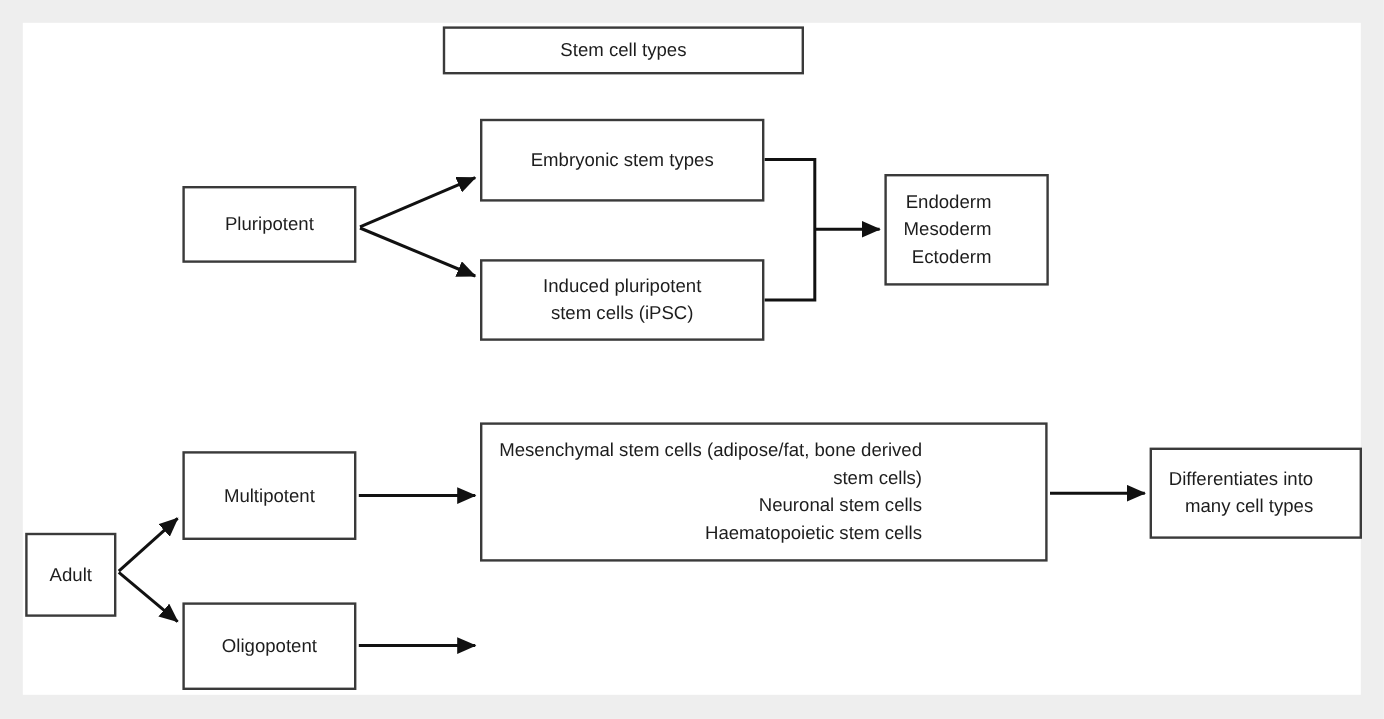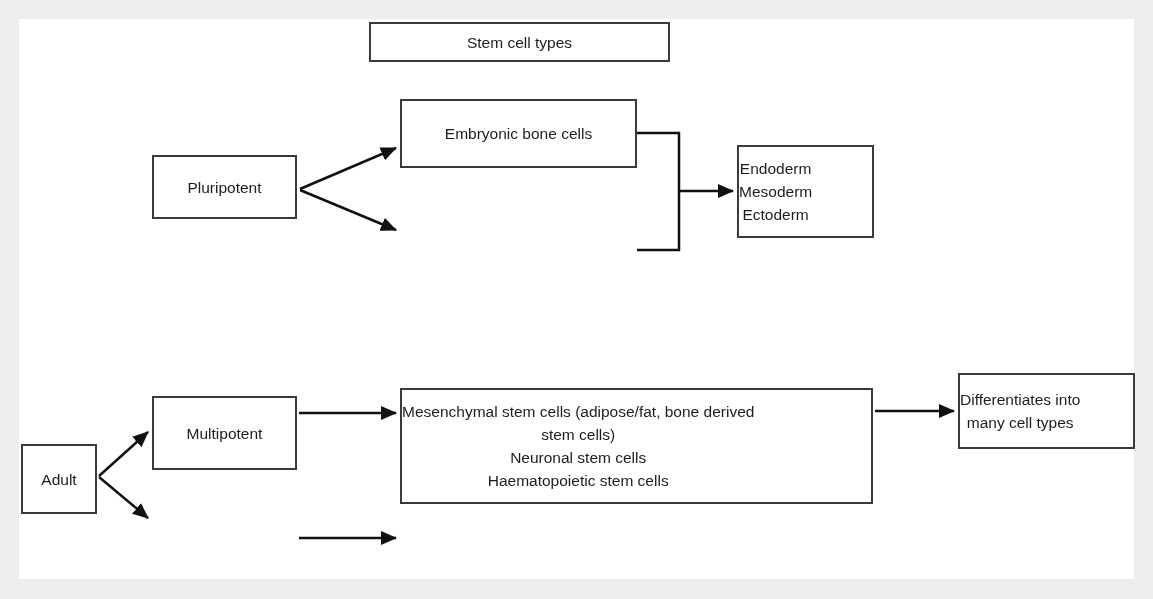--- a/index.html
+++ b/index.html
@@ -39,21 +39,22 @@
     font-size: 15.5px;
     line-height: 23px;
     display: flex;
     align-items: center;
     justify-content: center;
     text-align: center;
     white-space: pre-line;
   }
   .node.align-left {
     justify-content: flex-start;
-    text-align: center;
+    text-align: right;
+    padding-left: 14px;
     padding-right: 10px;
   }
 </style>
 </head>
 <body>
 
 <div class="stage">
   <div class="panel"></div>
 
   <svg class="connector-layer" width="1153" height="599" viewBox="0 0 1153 599" xmlns="http://www.w3.org/2000/svg">
@@ -72,33 +73,36 @@
       <path d="M299,413 L396,413" marker-end="url(#arrowhead)"></path>
       <path d="M875,411 L954,411" marker-end="url(#arrowhead)"></path>
       <path d="M299,538 L396,538" marker-end="url(#arrowhead)"></path>
     </g>
   </svg>
 
   <div class="node" style="left:369px; top:22px; width:301px; height:40px;">Stem cell types</div>
 
   <div class="node" style="left:152px; top:155px; width:145px; height:64px;">Pluripotent</div>
 
-  <div class="node" style="left:400px; top:99px; width:237px; height:69px;">Embryonic bone cells</div>
+  <div class="node" style="left:400px; top:99px; width:237px; height:69px;">Embryonic stem types</div>
 
+  <div class="node" style="left:400px; top:216px; width:237px; height:68px;">Induced pluripotent
+stem cells (iPSC)</div>
 
   <div class="node align-left" style="left:737px; top:145px; width:137px; height:93px;">Endoderm
 Mesoderm
 Ectoderm</div>
 
   <div class="node" style="left:21px; top:444px; width:76px; height:70px;">Adult</div>
 
-  <div class="node" style="left:152px; top:376px; width:145px; height:74px;margin-top:20px;">Multipotent</div>
+  <div class="node" style="left:152px; top:376px; width:145px; height:74px;">Multipotent</div>
 
+  <div class="node" style="left:152px; top:502px; width:145px; height:73px;">Oligopotent</div>
 
-  <div class="node align-left" style="left:400px; top:352px; width:473px; height:116px;margin-top:36px;">Mesenchymal stem cells (adipose/fat, bone derived
+  <div class="node align-left" style="left:400px; top:352px; width:473px; height:116px;">Mesenchymal stem cells (adipose/fat, bone derived
 stem cells)
 Neuronal stem cells
 Haematopoietic stem cells</div>
 
   <div class="node align-left" style="left:958px; top:373px; width:177px; height:76px;">Differentiates into
 many cell types</div>
 
 </div>
 
 </body></html>

